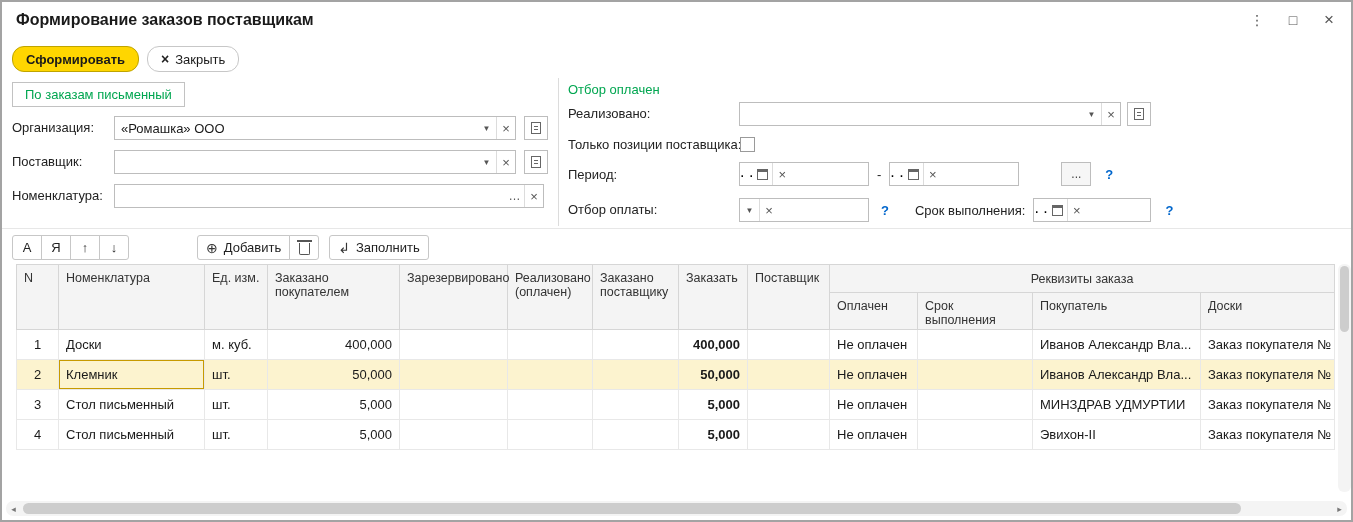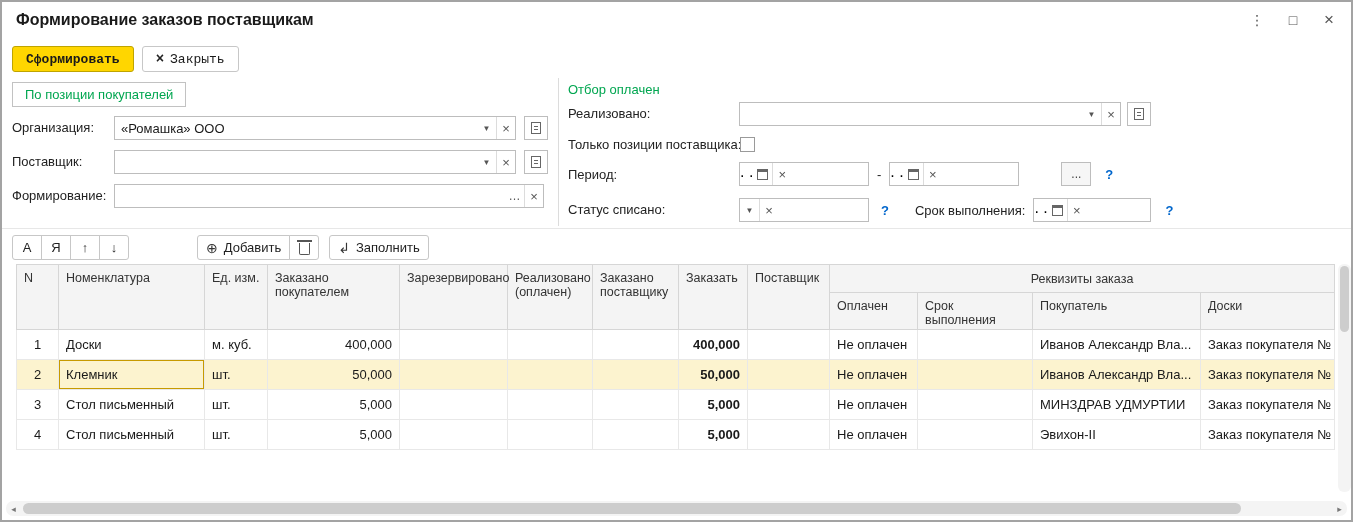--- a/index.html
+++ b/index.html
@@ -7,21 +7,21 @@
   .window { position:relative; width:1353px; height:522px; background:#fff; border:2px solid #a3a3a3; overflow:hidden; }
 
   
   .title { position:absolute; left:14px; top:9px; font-size:16px; font-weight:bold; color:#1a1a1a; }
   .win-controls { position:absolute; right:10px; top:6px; display:flex; gap:12px; }
   .win-btn { width:24px; height:24px; display:flex; align-items:center; justify-content:center; color:#555; font-size:14px; cursor:pointer; }
   .win-btn.close { font-size:17px; }
 
   
   .toolbar { position:absolute; left:10px; top:44px; display:flex; gap:8px; }
-  .btn { height:26px; border:1px solid #C7C7C7; border-radius:3px; background:#fff; font-size:13px; color:#1a1a1a; display:inline-flex; align-items:center; justify-content:center; padding:8px 13px; cursor:pointer; white-space:nowrap;font-family:Liberation Mono, monospace; }
+  .btn { height:26px; border:1px solid #C7C7C7; border-radius:12px; background:#fff; font-size:13px; color:#1a1a1a; display:inline-flex; align-items:center; justify-content:center; padding:8px 13px; cursor:pointer; white-space:nowrap; }
   .btn-primary { background:#FFD600; border-color:#BFA400; font-weight:bold; }
   .btn .bicon { margin-right:6px; font-weight:bold; font-size:14px; color:#222; }
 
   
   .tabs { position:absolute; left:10px; top:80px; display:flex; }
   .tab { height:25px; border:1px solid #C2C2C2; background:#F1F1F1; font-size:13px; padding:0 12px; display:flex; align-items:center; cursor:pointer; color:#222; }
   .tab + .tab { margin-left:-1px; }
   .tab.active { background:#fff; color:#00A650; }
 
   
@@ -96,21 +96,21 @@
 
   <div class="toolbar">
     <button class="btn btn-primary">Сформировать</button>
     <button class="btn">
         <span class="bicon">×</span>
         <span>Закрыть</span>
       </button>
   </div>
 
   <div class="tabs">
-    <div class="tab active">По позиции покупателей</div>
+    <div class="tab active">По заказам письменный</div>
   </div>
 
   <div class="flabel" style="left:10px; top:114px;">Организация:</div>
   <div class="fld" style="left:112px; top:114px; width:402px;">
     <span class="val">«Ромашка» ООО</span>
     <span class="fbtn dd">▼</span>
     <span class="fbtn x sep">×</span>
   </div>
   <div class="openbtn" style="left:522px; top:114px;">
       <span class="doc-icon"></span>
@@ -119,21 +119,21 @@
   <div class="flabel" style="left:10px; top:148px;">Поставщик:</div>
   <div class="fld" style="left:112px; top:148px; width:402px;">
     <span class="val"></span>
     <span class="fbtn dd">▼</span>
     <span class="fbtn x sep">×</span>
   </div>
   <div class="openbtn" style="left:522px; top:148px;">
       <span class="doc-icon"></span>
     </div>
 
-  <div class="flabel" style="left:10px; top:182px;">Формирование:</div>
+  <div class="flabel" style="left:10px; top:182px;">Номенклатура:</div>
   <div class="fld" style="left:112px; top:182px; width:430px;">
     <span class="val"></span>
     <span class="fbtn dots">…</span>
     <span class="fbtn x sep">×</span>
   </div>
 
   <div class="vdivider"></div>
   <div class="hdivider"></div>
 
   <div class="filter-title">Отбор оплачен</div>
@@ -165,21 +165,21 @@
       <span class="val ph">.  .</span>
       <span class="fbtn">
           <span class="cal-icon"></span>
         </span>
       <span class="fbtn x sep">×</span>
     </div>
     <div class="morebtn" style="margin-left:42px;">...</div>
     <span class="help" style="margin-left:14px;">?</span>
   </div>
 
-  <div class="flabel" style="left:566px; top:196px;">Статус списано:</div>
+  <div class="flabel" style="left:566px; top:196px;">Отбор оплаты:</div>
   <div class="inline-row" style="left:737px; top:196px;">
     <div class="fld2" style="width:130px;">
       <span class="val"></span>
       <span class="fbtn dd">▼</span>
       <span class="fbtn x sep">×</span>
     </div>
     <span class="help" style="margin-left:12px;">?</span>
     <span class="ilabel" style="margin-left:26px;">Срок выполнения:</span>
     <div class="fld2" style="width:118px; margin-left:8px;">
       <span class="val ph">.  .</span>

